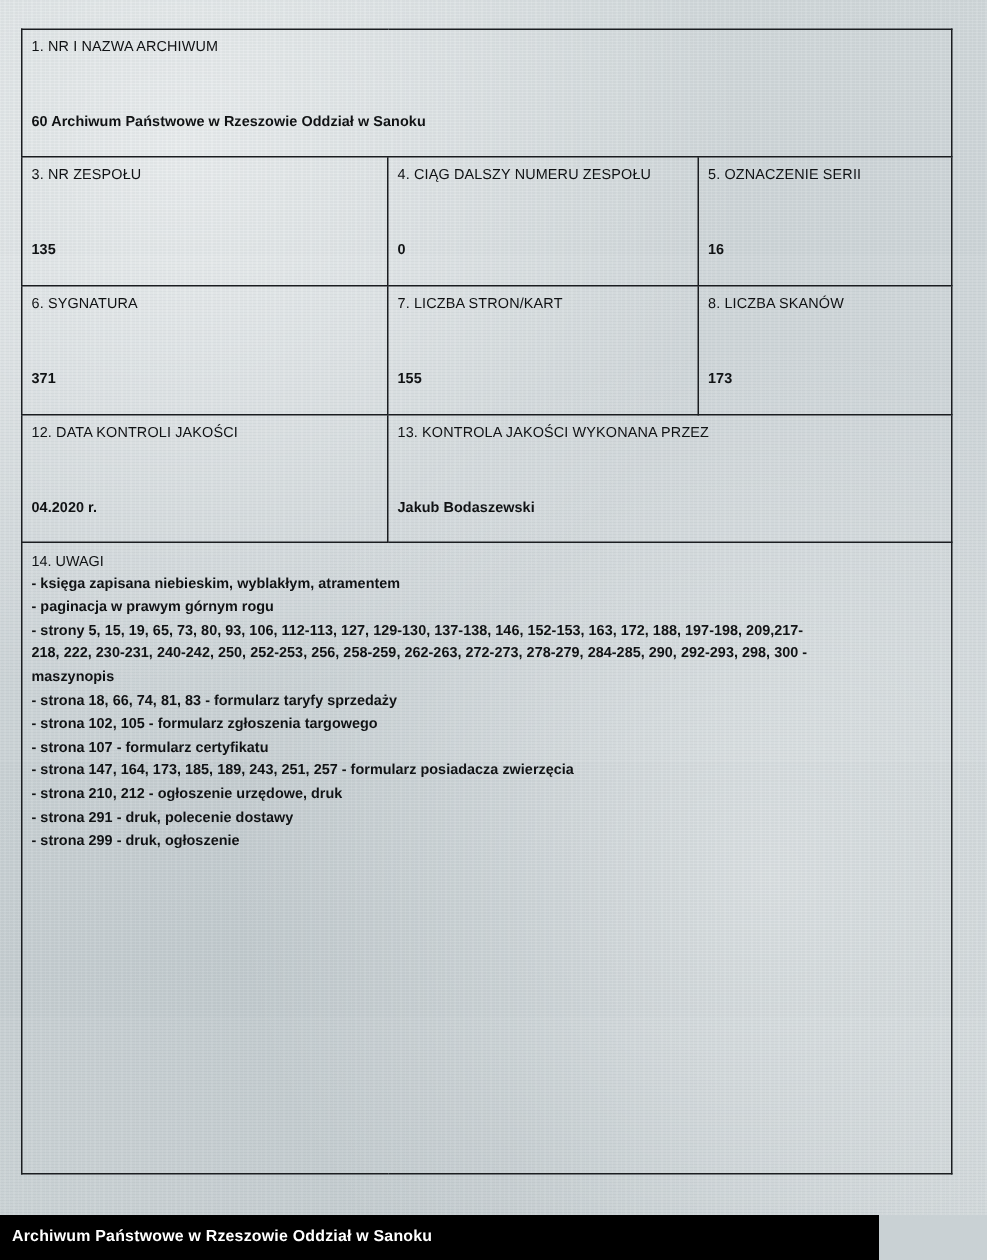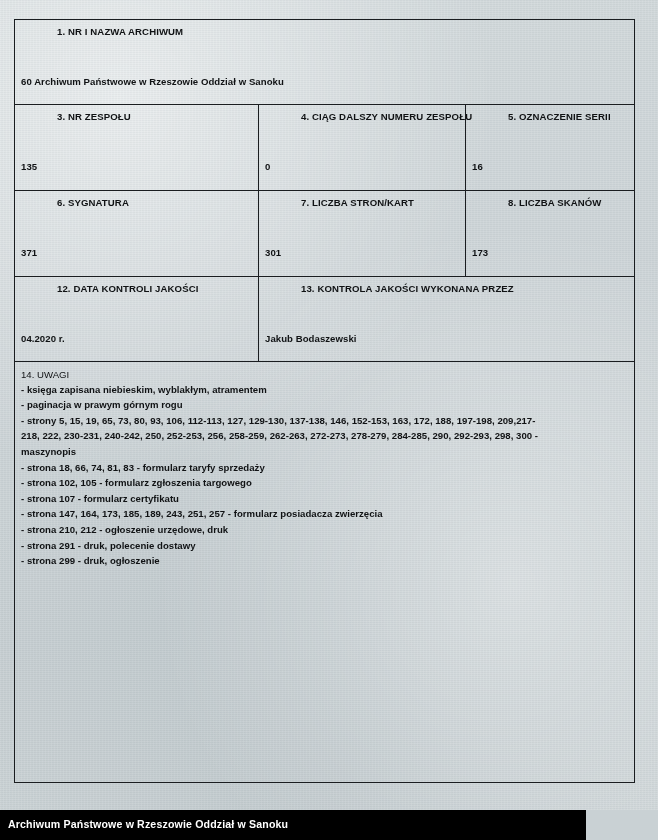--- a/index.html
+++ b/index.html
@@ -56,25 +56,24 @@
     color: #101214;
   }
   #form-table td {
     border: 1.6px solid #1a1d20;
     vertical-align: top;
     padding: 5px 5px 4px 6px;
     background: transparent;
   }
   .fl {                      
     font-size: 9.6px;
-    font-weight: bold;
+    font-weight: normal;
     line-height: 14px;
     letter-spacing: 0.1px;
     white-space: nowrap;
-    margin-left: 36px;
   }
   .fv {                      
     font-size: 9.6px;
     font-weight: bold;
     line-height: 14px;
     letter-spacing: 0.05px;
     margin-top: 36px;
   }
   .fv.wrap { white-space: normal; }
 
@@ -148,21 +147,21 @@
         </td>
       </tr>
 
       <tr>
         <td style="height:67px">
           <div class="fl">6. SYGNATURA</div>
           <div class="fv">371</div>
         </td>
         <td>
           <div class="fl">7. LICZBA STRON/KART</div>
-          <div class="fv">301</div>
+          <div class="fv">155</div>
         </td>
         <td>
           <div class="fl">8. LICZBA SKANÓW</div>
           <div class="fv">173</div>
         </td>
       </tr>
 
 
       <tr>
         <td style="height:65px">

